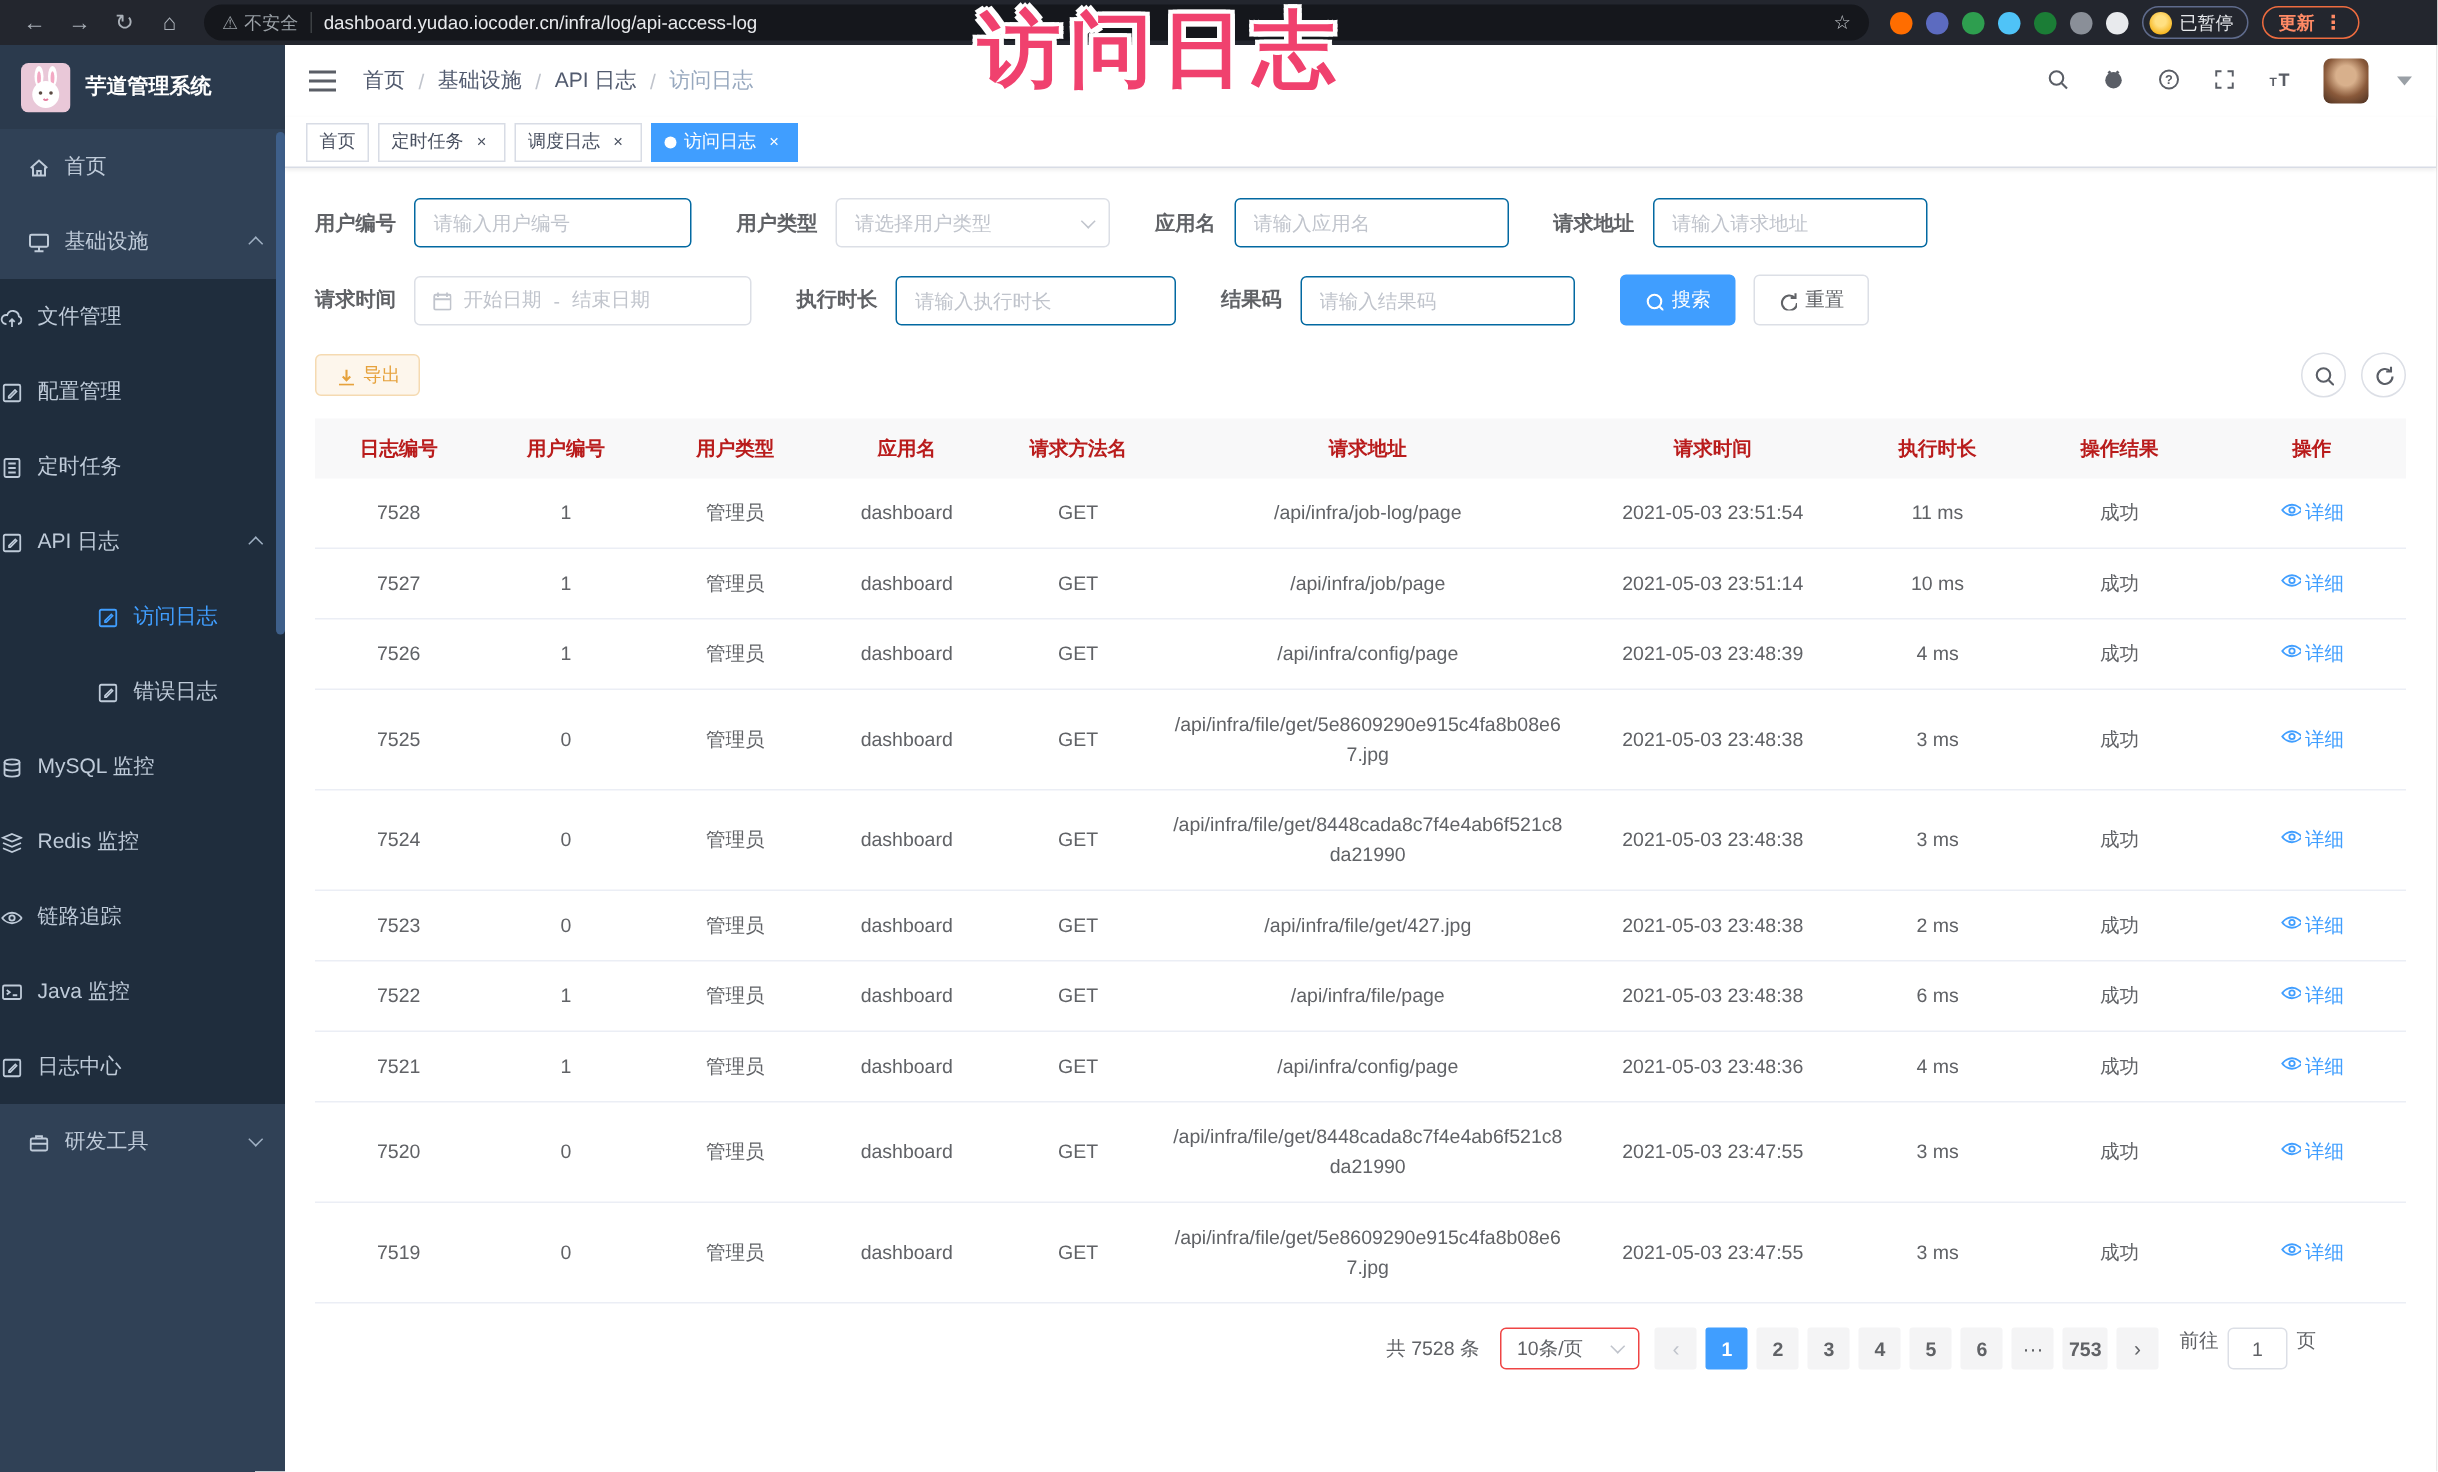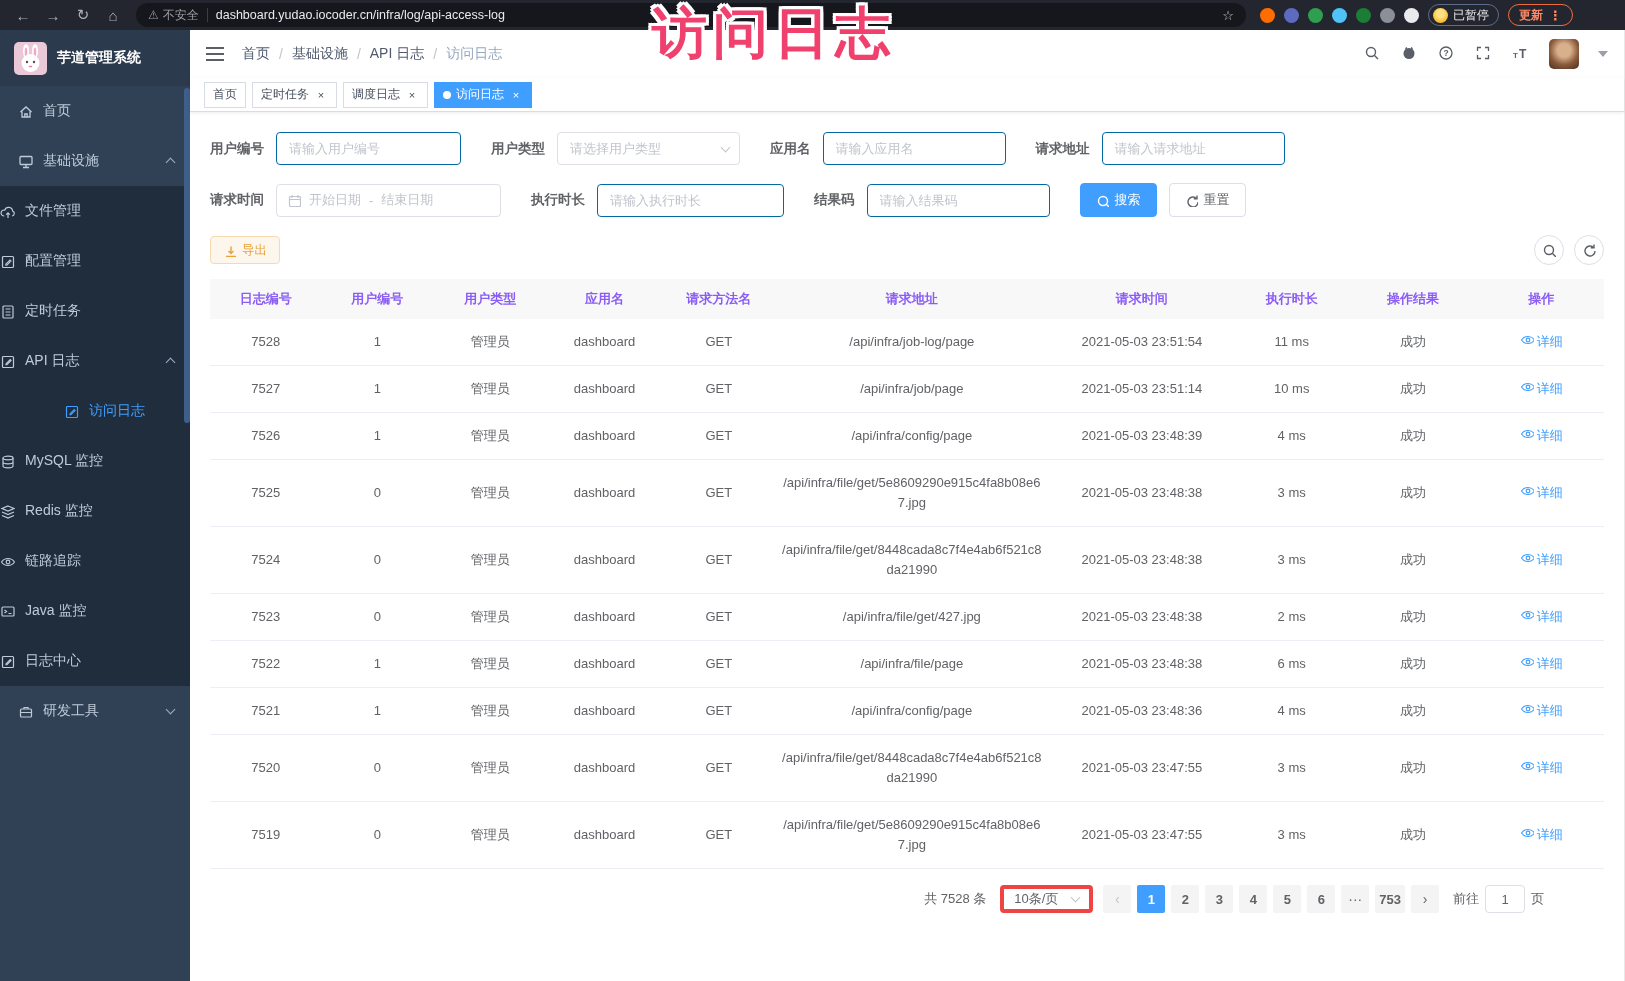--- a/index.html
+++ b/index.html
@@ -78,39 +78,39 @@
 
   .toolbar { display:flex; align-items:center; margin-bottom:14px; }
   .tool-circles { margin-left:auto; display:flex; gap:10px; }
   .circle-btn { width:30px; height:30px; border-radius:50%; border:1px solid #dcdfe6; display:flex; align-items:center; justify-content:center; color:#5a5e66; cursor:pointer; background:#fff; }
   .circle-btn svg { width:14px; height:14px; }
 
   
   .table { width:100%; font-size:13px; color:#606266; }
   .thead, .trow { display:flex; align-items:center; }
   .thead { background:#f8f8f9; }
-  .th { padding:11px 4px; font-weight:700; color:#8b5cf6; text-align:center; }
+  .th { padding:11px 4px; font-weight:700; color:#b91c1c; text-align:center; }
   .tcell { padding:13px 4px; text-align:center; line-height:20px; word-break:break-all; }
   .trow { border-bottom:1px solid #ebeef5; }
   .col-id{width:8%;} .col-user_id{width:8%;} .col-user_type{width:8.2%;} .col-app_name{width:8.2%;}
   .col-method{width:8.2%;} .col-url{width:19.5%;} .col-time{width:13.5%;} .col-duration{width:8%;}
   .col-result{width:9.4%;} .col-action{width:9%;}
   .detail-link { color:#409eff; display:inline-flex; align-items:flex-start; gap:3px; cursor:pointer; }
   .detail-link svg { width:14px; height:14px; }
 
   
   .pagination { display:flex; align-items:center; justify-content:flex-end; gap:10px; margin:16px 60px 0 0; color:#606266; font-size:13px; }
   .pg-total { margin-right:4px; }
-  .pg-size { width:93px; height:28px; border:4px solid #ef4444; border-radius:4px; display:flex; align-items:center; padding:0 22px 0 10px; position:relative; cursor:pointer; }
+  .pg-size { width:93px; height:28px; border:1px solid #ef4444; border-radius:4px; display:flex; align-items:center; padding:0 22px 0 10px; position:relative; cursor:pointer; }
   .pager { display:flex; align-items:center; gap:6px; }
   .pg-btn { min-width:28px; height:28px; padding:0 4px; background:#f4f4f5; border-radius:2px; display:flex; align-items:center; justify-content:center; font-weight:700; cursor:pointer; color:#606266; }
   .pg-btn.active { background:#409eff; color:#fff; }
   .pg-btn.arrow { font-weight:400; font-size:14px; }
   .pg-btn.disabled { color:#c0c4cc; }
-  .pg-jump { display:flex; align-items:center; gap:6px; margin-left:4px; }
+  .pg-jump { display:flex; align-items:flex-start; gap:6px; margin-left:4px; }
   .pg-jump input { width:40px; height:28px; border:1px solid #dcdfe6; border-radius:4px; text-align:center; font-size:13px; color:#606266; font-family:inherit; }
   svg { display:block; }
 </style>
 </head>
 <body>
 
 <svg width="0" height="0" style="position:absolute">
   <defs>
     <g id="i-home-icon">
         <path d="M2.5 8 8 3l5.5 5M4 7.5V13h8V7.5M6.8 13v-3h2.4v3" fill="none" stroke="currentColor" stroke-width="1.3"></path>
@@ -297,20 +297,26 @@
         </svg>
         <span>API 日志</span>
         <span class="chev up"></span>
       </div>
       <div class="menu-item lv3 sub active">
         <svg>
           <use href="#i-access-log-icon"></use>
         </svg>
         <span>访问日志</span>
       </div>
+      <div class="menu-item lv3 sub">
+        <svg>
+          <use href="#i-error-log-icon"></use>
+        </svg>
+        <span>错误日志</span>
+      </div>
       <div class="menu-item lv2 sub">
         <svg>
           <use href="#i-mysql-icon"></use>
         </svg>
         <span>MySQL 监控</span>
       </div>
       <div class="menu-item lv2 sub">
         <svg>
           <use href="#i-redis-icon"></use>
         </svg>

